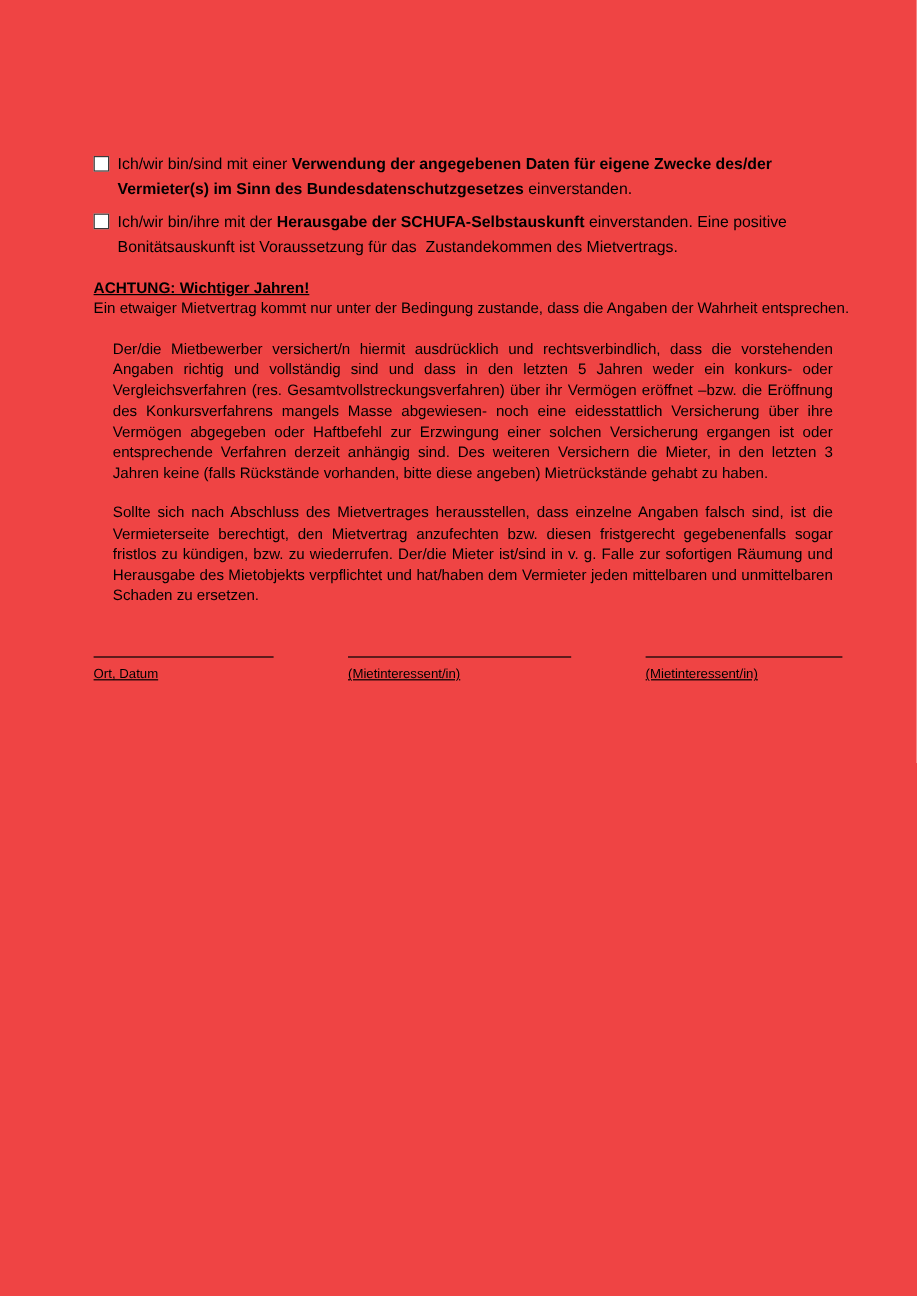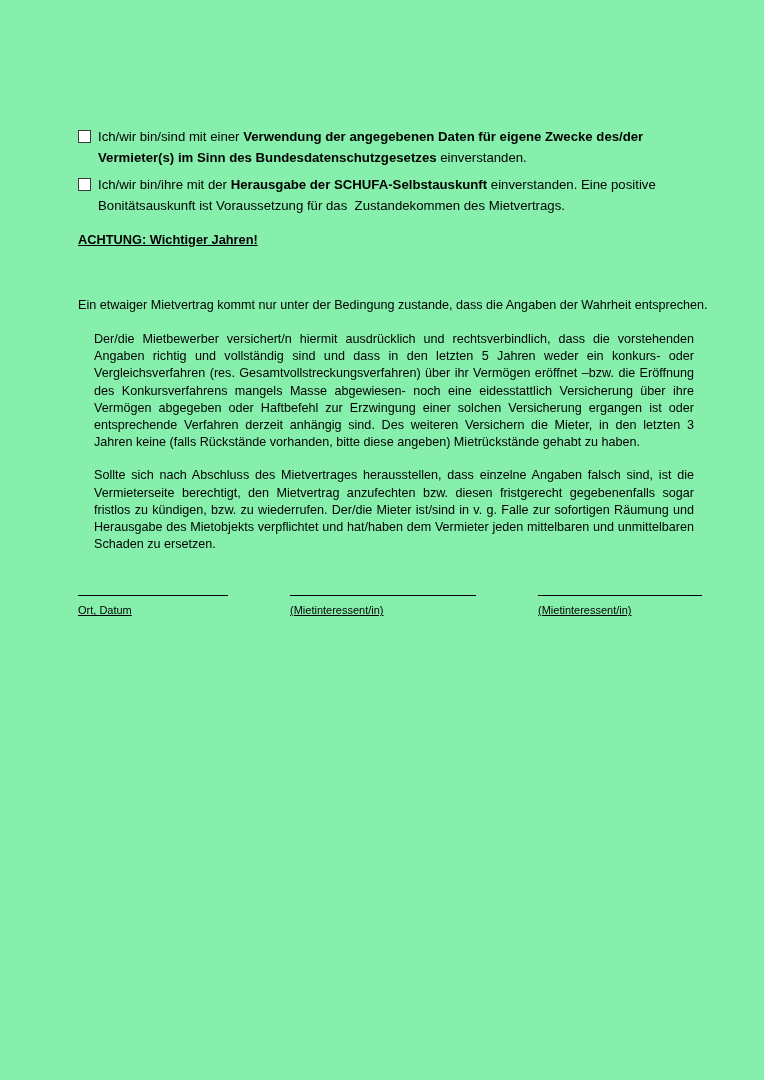--- a/index.html
+++ b/index.html
@@ -4,21 +4,21 @@
 <style>
   html, body {
     margin: 0;
     padding: 0;
     background: #ffffff;
   }
   .page {
     position: relative;
     width: 764px;
     height: 1080px;
-    background: #86efac;
+    background: #ef4444;
     color: #000000;
     font-family: "Liberation Sans", sans-serif;
     overflow: hidden;
   }
   .content {
     position: absolute;
     left: 78px;
     top: 126px;
     width: 632px;
   }
@@ -47,21 +47,20 @@
   .notice-heading {
     margin-top: 15px;
     font-size: 12.8px;
     line-height: 18px;
     font-weight: bold;
     text-decoration: underline;
   }
   .notice-text {
     font-size: 12.6px;
     line-height: 17px;
-    margin-top: 48px;
   }
 
   
   .body-paragraphs { margin-top: 17px; }
   .para {
     margin: 16px;
     font-size: 12.6px;
     line-height: 17.2px;
     text-align: justify;
   }

